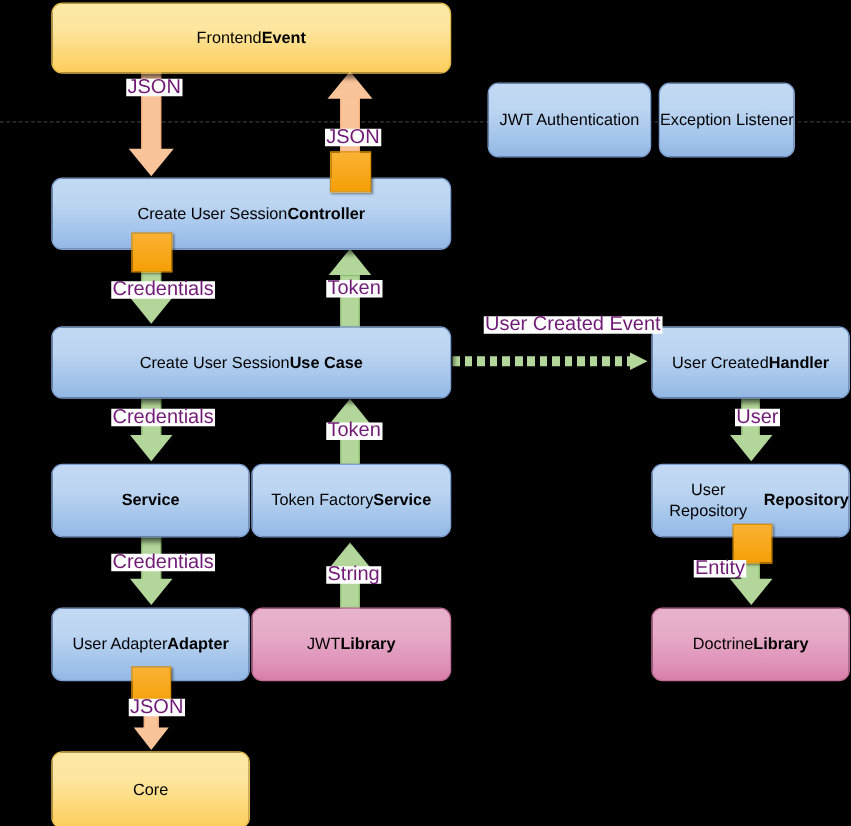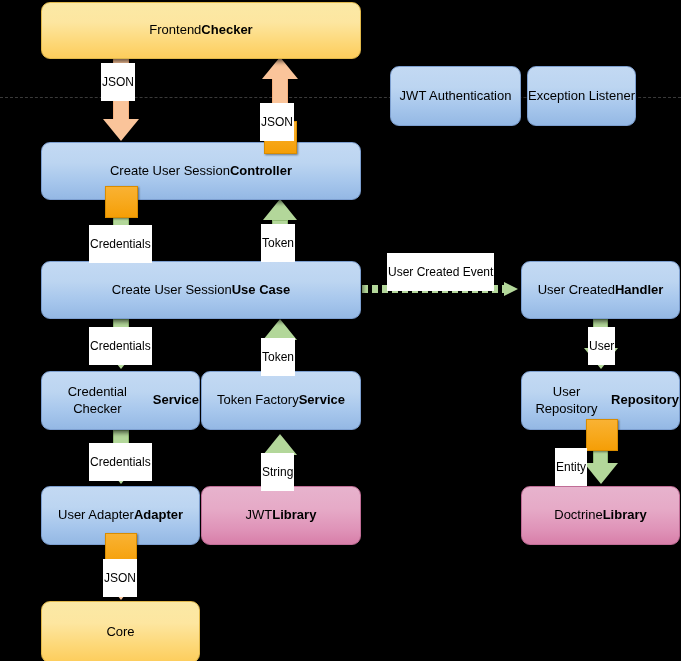--- a/index.html
+++ b/index.html
@@ -63,24 +63,24 @@
     background:linear-gradient(to bottom,#f9b233 0%,#f7a81b 55%,#f59e06 100%);
     border:1px solid #d98c00;
     z-index:5;
     box-shadow:1px 1px 2px rgba(0,0,0,.45);
   }
 
   
   .elabel{
     position:absolute;
     background:#ffffff;
-    color:#000000;
-    font-size:12px;
+    color:#701a75;
+    font-size:16px;
     line-height:14px;
-    padding:12px 1px;
+    padding:0 1px;
     white-space:nowrap;
     z-index:7;
     font-family:"Liberation Sans", sans-serif;
   }
 
   
   .sep{
     position:absolute;
     left:0;
     width:681px;
@@ -104,21 +104,21 @@
 </style>
 </head>
 <body>
 
 <div id="canvas">
 
   <div class="sep" style="top:97px;"></div>
 
   <div class="node n-yellow" style="left:41px;top:2px;width:320px;height:57px;">
     <span class="l1">Frontend</span>
-    <span class="l2">Checker</span>
+    <span class="l2">Event</span>
   </div>
 
   <div class="node n-blue" style="left:390px;top:66px;width:131px;height:60px;">
     <span class="l1">JWT Authentication</span>
   </div>
 
   <div class="node n-blue" style="left:527px;top:66px;width:109px;height:60px;">
     <span class="l1">Exception Listener</span>
   </div>
 
@@ -131,21 +131,20 @@
     <span class="l1">Create User Session</span>
     <span class="l2">Use Case</span>
   </div>
 
   <div class="node n-blue" style="left:521px;top:261px;width:159px;height:58px;">
     <span class="l1">User Created</span>
     <span class="l2">Handler</span>
   </div>
 
   <div class="node n-blue" style="left:41px;top:371px;width:159px;height:59px;">
-    <span class="l1">Credential Checker</span>
     <span class="l2">Service</span>
   </div>
 
   <div class="node n-blue" style="left:201px;top:371px;width:160px;height:59px;">
     <span class="l1">Token Factory</span>
     <span class="l2">Service</span>
   </div>
 
   <div class="node n-blue" style="left:521px;top:371px;width:159px;height:59px;">
     <span class="l1">User Repository</span>

